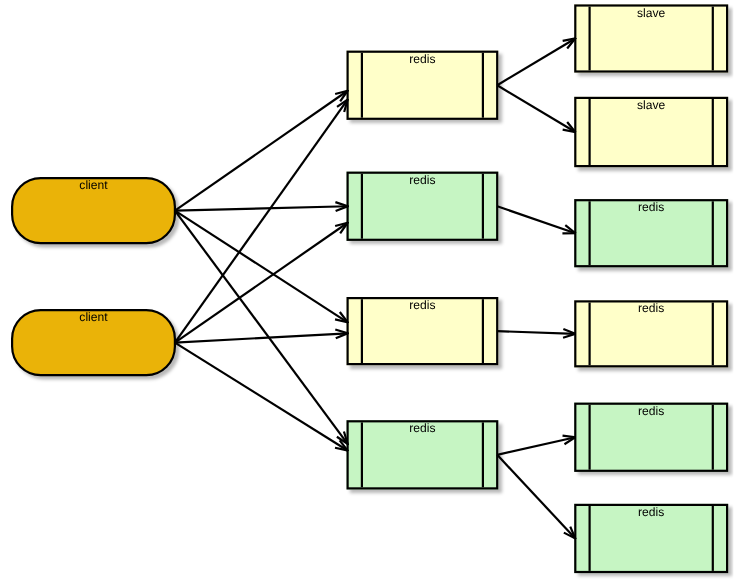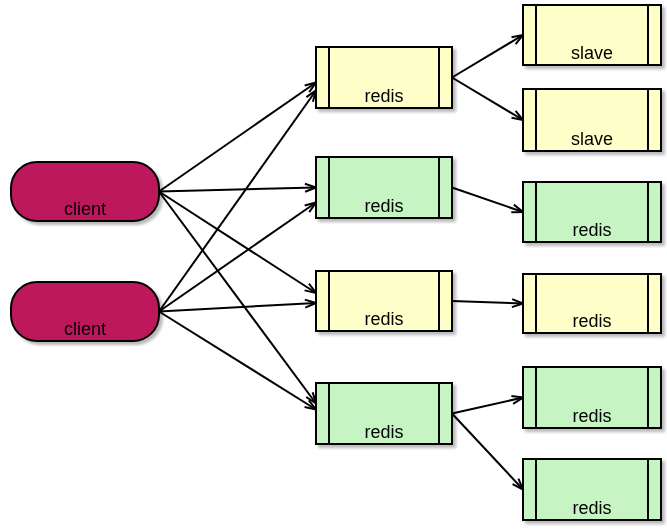--- a/index.html
+++ b/index.html
@@ -7,27 +7,27 @@
     position:relative;
     width:667px;height:530px;
     background:#ffffff;
     font-family:"Liberation Sans",sans-serif;
     overflow:hidden;
   }
   .node{
     position:absolute;
     box-sizing:border-box;
     border:2px solid #000;
-    display:flex;align-items:flex-end;justify-content:center;
-    font-size:18px;color:#000;
+    display:flex;align-items:flex-start;justify-content:center;
+    font-size:11px;color:#000;
     box-shadow:3px 3px 3px rgba(0,0,0,0.28);
     z-index:1;
   }
   .node .label{position:relative;z-index:3;}
-  [data-fill="cyan"]{background:#be185d;}
+  [data-fill="cyan"]{background:#eab308;}
   [data-fill="yellow"]{background:#ffffc9;}
   [data-fill="green"]{background:#c6f5c3;}
   .stadium{border-radius:27px;}
   .machine::before,.machine::after{
     content:"";position:absolute;top:0;bottom:0;width:0;
     border-left:2px solid #000;
   }
   .machine::before{left:11px;}
   .machine::after{right:11px;}
 

